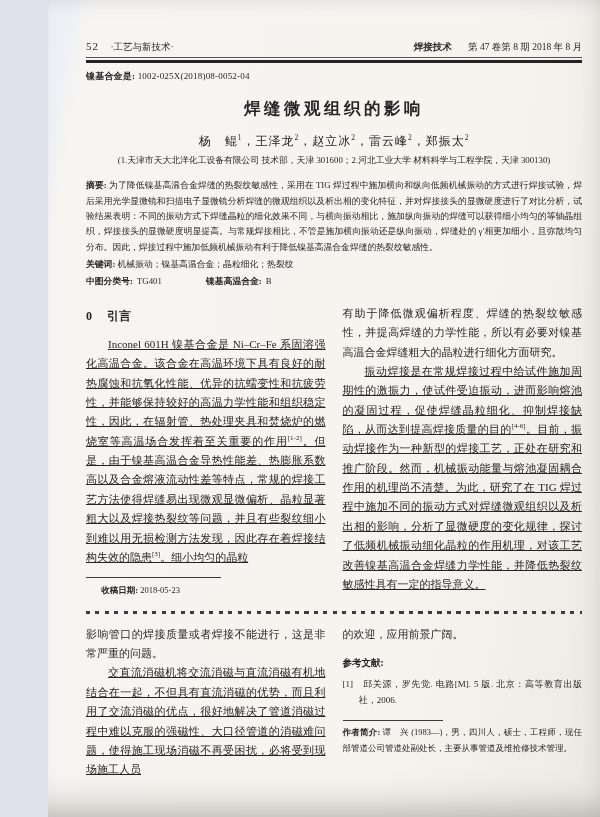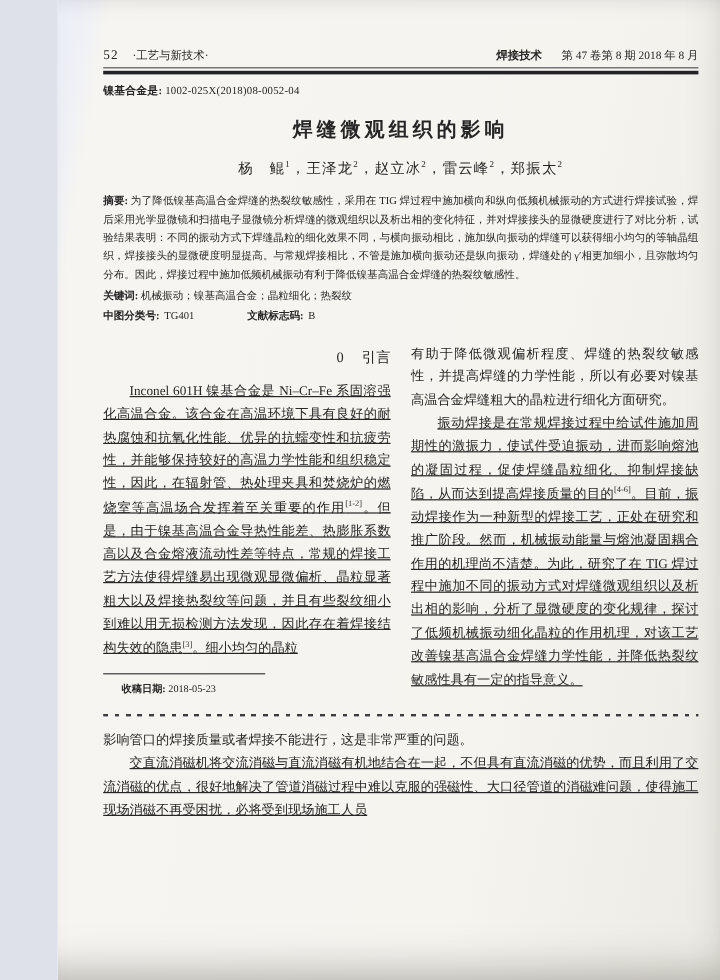--- a/index.html
+++ b/index.html
@@ -33,21 +33,21 @@
   .affiliation{margin-top:5px;text-align:center;font-size:8.8px;}
   
   .abstract{margin-top:11px;font-size:8.8px;line-height:1.74;text-align:justify;}
   .keywords{margin-top:2px;font-size:8.8px;line-height:1.7;}
   .clc-line{margin-top:4px;font-size:8.8px;}
   .clc-gap{margin-left:42px;}
   .clc-line .val{margin-left:4px;}
   
   .two-col{display:flex;gap:17px;margin-top:16px;font-size:11px;line-height:1.76;text-align:justify;}
   .col{flex:1;min-width:0;display:flex;flex-direction:column;}
-  .sec-h{font-size:12px;font-weight:normal;margin:2px 0 8px;text-align:right;}
+  .sec-h{font-size:12px;font-weight:bold;margin:2px 0 8px;text-align:left;}
   .sec-h .num{margin-right:15px;}
   p{margin:0;}
   p.indent{text-indent:2em;text-decoration:underline;}
   sup.ref{font-size:7px;vertical-align:super;letter-spacing:0;}
   .footnote{margin-top:auto;padding-top:10px;font-size:8.5px;}
   .fn-rule{width:135px;border-top:1px solid #3a3a3a;margin-bottom:5px;}
   .fn-text{padding-left:1.8em;}
   
   .dotted-sep{margin:13px 0 11px;height:2.5px;
     background:repeating-linear-gradient(90deg,#3c3c40 0 4px,transparent 4px 9.5px);}
@@ -81,34 +81,35 @@
   </div>
 
   <h1 class="title">
     <span class="t-line">焊缝微观组织的影响</span>
   </h1>
 
   <div class="authors">
     <span><span>杨　鲲</span><sup>1</sup><span>，</span></span><span><span>王泽龙</span><sup>2</sup><span>，</span></span><span><span>赵立冰</span><sup>2</sup><span>，</span></span><span><span>雷云峰</span><sup>2</sup><span>，</span></span><span><span>郑振太</span><sup>2</sup><span></span></span>
   </div>
 
+  <div class="affiliation">(1.天津市天大北洋化工设备有限公司 技术部，天津 301600；2.河北工业大学 材料科学与工程学院，天津 300130)</div>
 
   <div class="abstract">
     <span class="b">摘要:</span>
     <span>为了降低镍基高温合金焊缝的热裂纹敏感性，采用在 TIG 焊过程中施加横向和纵向低频机械振动的方式进行焊接试验，焊后采用光学显微镜和扫描电子显微镜分析焊缝的微观组织以及析出相的变化特征，并对焊接接头的显微硬度进行了对比分析，试验结果表明：不同的振动方式下焊缝晶粒的细化效果不同，与横向振动相比，施加纵向振动的焊缝可以获得细小均匀的等轴晶组织，焊接接头的显微硬度明显提高。与常规焊接相比，不管是施加横向振动还是纵向振动，焊缝处的 γ′相更加细小，且弥散均匀分布。因此，焊接过程中施加低频机械振动有利于降低镍基高温合金焊缝的热裂纹敏感性。</span>
   </div>
 
   <div class="keywords">
     <span class="b">关键词:</span>
     <span>机械振动；镍基高温合金；晶粒细化；热裂纹</span>
   </div>
 
   <div class="clc-line">
     <span class="b">中图分类号:</span><span class="val">TG401</span>
-    <span class="b clc-gap">文献标志码:</span><span class="val">B</span>
+    <span class="b clc-gap">镍基高温合金:</span><span class="val">B</span>
   </div>
 
   <div class="two-col">
     <div class="col">
       <h2 class="sec-h">
         <span class="num">0</span><span>引言</span>
       </h2>
       <p class="indent"><span>Inconel 601H 镍基合金是 Ni–Cr–Fe 系固溶强化高温合金。该合金在高温环境下具有良好的耐热腐蚀和抗氧化性能、优异的抗蠕变性和抗疲劳性，并能够保持较好的高温力学性能和组织稳定性，因此，在辐射管、热处理夹具和焚烧炉的燃烧室等高温场合发挥着至关重要的作用</span><sup class="ref">[1-2]</sup><span>。但是，由于镍基高温合金导热性能差、热膨胀系数高以及合金熔液流动性差等特点，常规的焊接工艺方法使得焊缝易出现微观显微偏析、晶粒显著粗大以及焊接热裂纹等问题，并且有些裂纹细小到难以用无损检测方法发现，因此存在着焊接结构失效的隐患</span><sup class="ref">[3]</sup><span>。细小均匀的晶粒</span></p>
       <div class="footnote">
         <div class="fn-rule"></div>
@@ -124,15 +125,25 @@
     </div>
   </div>
 
   <div class="dotted-sep"></div>
 
   <div class="two-col bottom">
     <div class="col">
       <p>影响管口的焊接质量或者焊接不能进行，这是非常严重的问题。</p>
       <p class="indent">交直流消磁机将交流消磁与直流消磁有机地结合在一起，不但具有直流消磁的优势，而且利用了交流消磁的优点，很好地解决了管道消磁过程中难以克服的强磁性、大口径管道的消磁难问题，使得施工现场消磁不再受困扰，必将受到现场施工人员</p>
     </div>
+    <div class="col">
+      <p>的欢迎，应用前景广阔。</p>
+      <p class="refs-h b">参考文献:</p>
+      <p class="ref-item">[1]　邱关源，罗先觉. 电路[M]. 5 版. 北京：高等教育出版社，2006.</p>
+      <div class="bio">
+        <div class="bio-rule"></div>
+        <span class="b">作者简介:</span>
+        <span>谭　兴 (1983—)，男，四川人，硕士，工程师，现任部管道公司管道处副处长，主要从事管道及维抢修技术管理。</span>
+      </div>
+    </div>
   </div>
 
 </div>
 
 </body></html>

